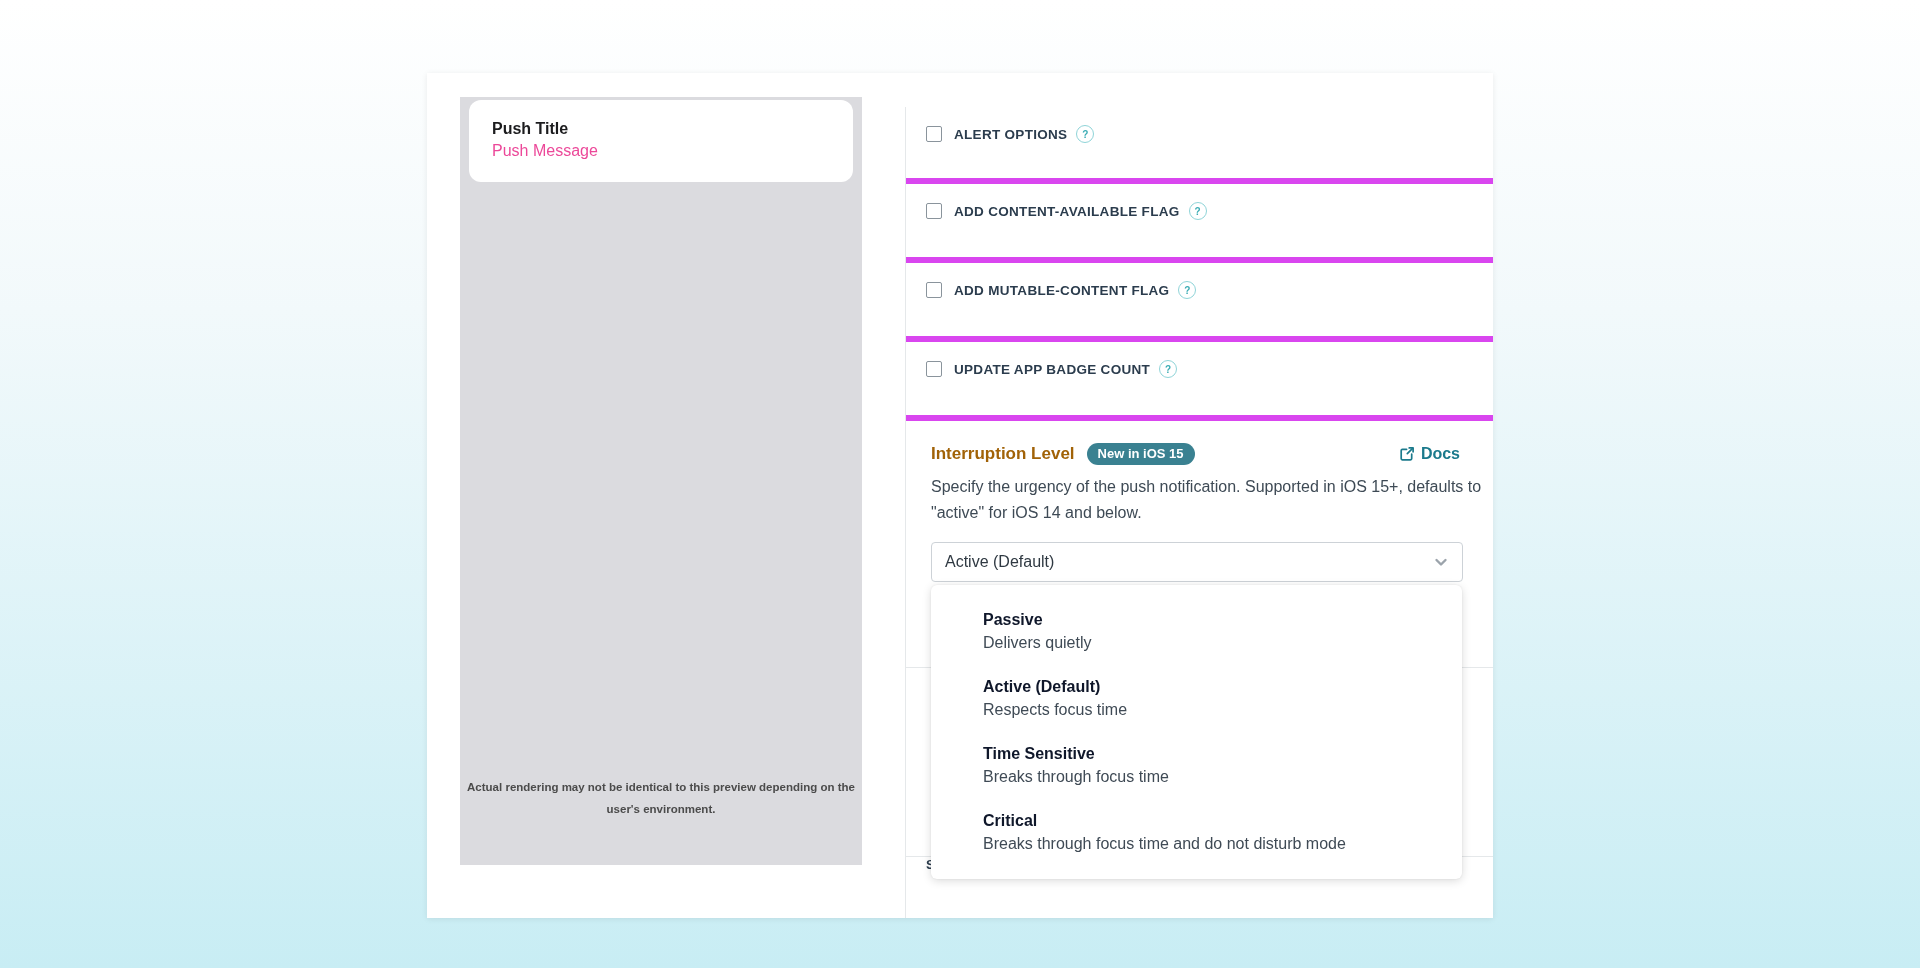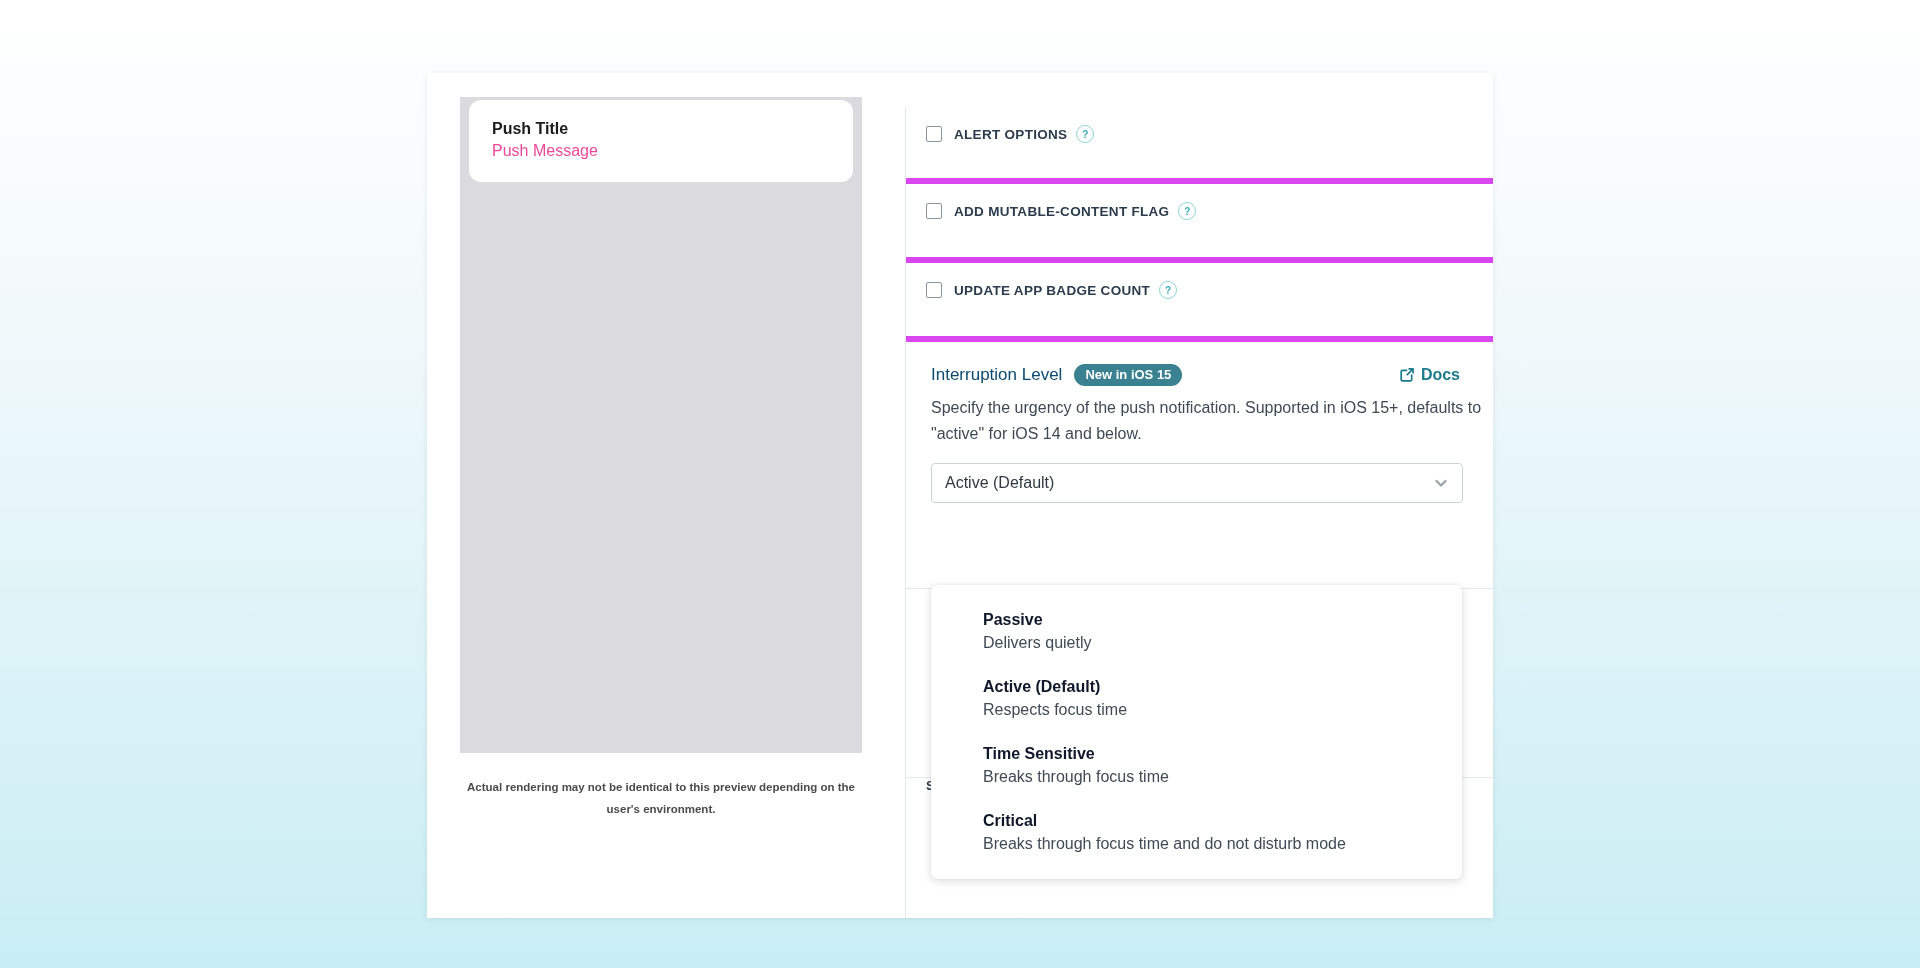--- a/index.html
+++ b/index.html
@@ -2,21 +2,21 @@
 <html><head>
 <meta charset="utf-8">
 <style>
   html,body{margin:0;padding:0;}
   body{font-family:"Liberation Sans",sans-serif;}
   .stage{position:relative;width:1920px;height:968px;overflow:hidden;
          background:linear-gradient(180deg,#ffffff 0%,#f2f9fb 32%,#c8edf4 100%);}
   .card{position:absolute;left:427px;top:73px;width:1066px;height:845px;background:#ffffff;
         box-shadow:0 1px 6px rgba(0,0,0,0.08);}
   
-  .preview{position:absolute;left:33px;top:24px;width:402px;height:656px;background:#dbdbdf;}
+  .preview{position:absolute;left:33px;top:24px;width:402px;height:768px;background:#dbdbdf;}
   .notif{position:absolute;left:9px;top:3px;right:9px;height:82px;background:#ffffff;
          border-radius:12px;padding:18px 0 0 23px;box-sizing:border-box;}
   .notif-title{font-size:16px;font-weight:bold;color:#1c1c1e;line-height:22px;}
   .notif-msg{font-size:16px;color:#ec4899;line-height:22px;}
   .disclaimer{position:absolute;left:33px;top:703px;width:402px;text-align:center;
               font-size:11.5px;font-weight:bold;color:#4b4b4b;line-height:22px;}
   
   .rpanel{position:absolute;left:478px;top:34px;right:0;bottom:0;border-left:1px solid #e5e8ea;
           box-sizing:border-box;}
   .optrow{display:flex;align-items:flex-start;padding:0 0 18px 20px;box-sizing:border-box;
@@ -29,21 +29,21 @@
   .checkbox{width:14px;height:14px;border:1.5px solid #8a949c;border-radius:2px;background:#fff;
             margin-right:12px;flex:0 0 auto;}
   .optlabel{font-size:13.5px;font-weight:bold;letter-spacing:0.3px;color:#2b3c4d;}
   .qicon{width:16px;height:16px;border:1.5px solid #8fd4d8;border-radius:50%;margin-left:9px;
          display:inline-flex;align-items:center;justify-content:center;flex:0 0 auto;}
   .qicon::after{content:"?";font-size:10px;font-weight:bold;color:#3aacb4;}
   
   .isection{height:247px;border-bottom:1px solid #e5e8ea;box-sizing:border-box;
             padding:22px 33px 0 25px;}
   .ititle-row{display:flex;align-items:center;}
-  .ititle{font-size:17px;font-weight:normal;color:#0c4a6e;text-align:center;}
+  .ititle{font-size:17px;font-weight:bold;color:#a16207;text-align:center;}
   .badge{margin-left:12px;background:#3a8191;color:#ffffff;font-size:13px;font-weight:bold;
          border-radius:12px;padding:3px 11px 4px;line-height:15px;}
   .docs{margin-left:auto;display:flex;align-items:center;color:#1b7a8c;font-size:16px;
         font-weight:bold;cursor:pointer;}
   .docs svg{margin-right:6px;}
   .idesc{margin-top:9px;width:560px;font-size:16px;color:#3e4a55;line-height:26px;}
   .select{margin-top:16px;width:532px;height:40px;border:1px solid #cdd2d7;border-radius:4px;
           box-sizing:border-box;display:flex;align-items:center;padding:0 13px;background:#fff;
           cursor:pointer;}
   .select-value{font-size:16px;color:#2f3942;}
@@ -76,20 +76,27 @@
     <div class="rpanel">
 
       <div class="optrow first">
         <div class="inner">
           <span class="checkbox"></span>
           <span class="optlabel">ALERT OPTIONS</span>
           <span class="qicon"></span>
         </div>
       </div>
 
+      <div class="optrow">
+        <div class="inner">
+          <span class="checkbox"></span>
+          <span class="optlabel">ADD CONTENT-AVAILABLE FLAG</span>
+          <span class="qicon"></span>
+        </div>
+      </div>
 
       <div class="optrow">
         <div class="inner">
           <span class="checkbox"></span>
           <span class="optlabel">ADD MUTABLE-CONTENT FLAG</span>
           <span class="qicon"></span>
         </div>
       </div>
 
       <div class="optrow">

